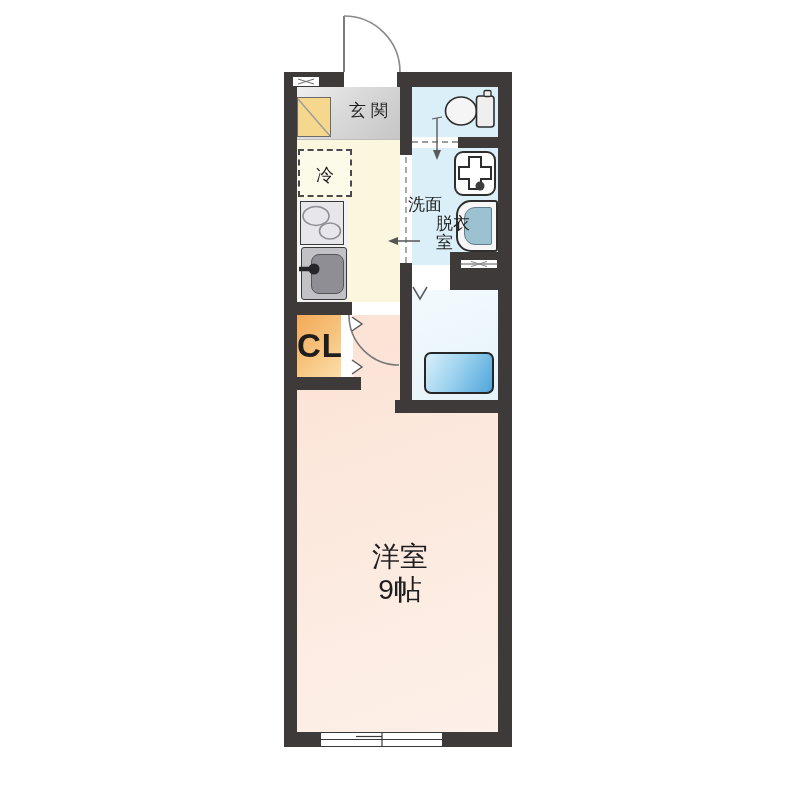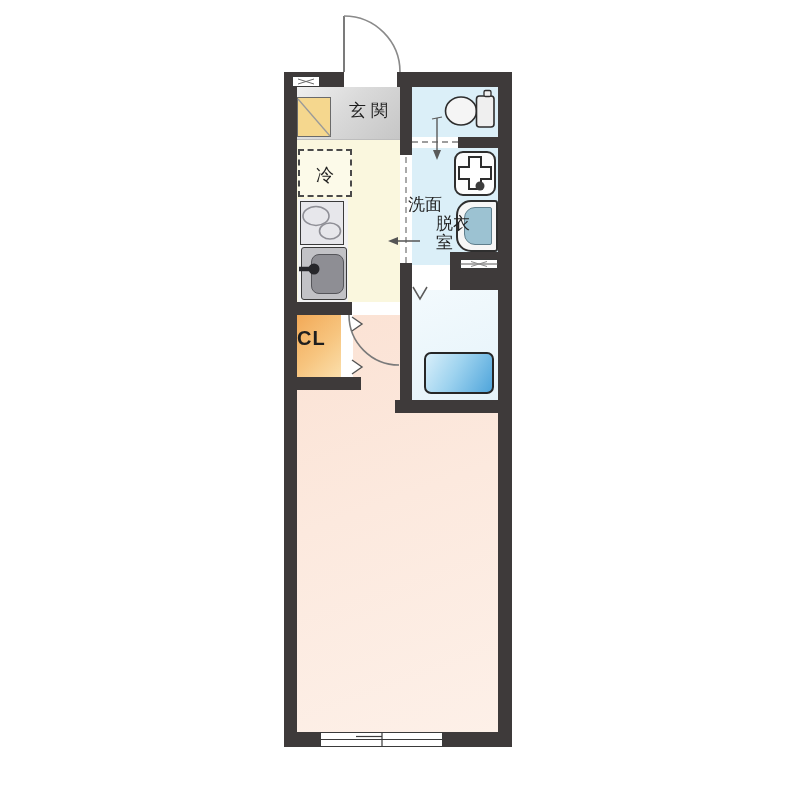--- a/index.html
+++ b/index.html
@@ -25,21 +25,21 @@
   .opening{background:#FFFFFF;}
   .win{background:#FFFFFF;border:1px solid #3a3a3a;}
   .pan{background:#FDFDFD;border:2px solid #2f2f2f;border-radius:9px;}
   .basin-outer{background:#F6F6F6;border:2px solid #2f2f2f;border-radius:15px 3px 3px 15px;}
   .basin-bowl{background:#9CC2D2;border:1px solid #5f7e8c;border-radius:11px 2px 2px 11px;}
   
   .jp{color:#1e1e1e;}
   .lbl-genkan{font-size:17px;letter-spacing:5px;text-align:center;}
   .lbl-fridge{font-size:18px;text-align:center;}
   .lbl-wash{font-size:17px;line-height:19px;text-align:left;}
-  .lbl-cl{font-size:20px;font-weight:600;letter-spacing:1px;text-align:left;font-family:"Liberation Sans",sans-serif;}
+  .lbl-cl{font-size:33px;font-weight:600;letter-spacing:1px;text-align:left;font-family:"Liberation Sans",sans-serif;}
   .lbl-room{font-size:28px;line-height:33px;text-align:center;}
   svg.overlay{position:absolute;left:0;top:0;pointer-events:none;}
 </style>
 </head>
 <body>
 
 <div class="abs" style="left:0;top:0;width:636px;height:800px;">
 
   <div class="abs mainroom" style="left:297px;top:315px;width:201px;height:417px;"></div>
 
@@ -87,20 +87,22 @@
   <div class="abs win" style="left:320px;top:732px;width:123px;height:15px;"></div>
 
   <div class="abs jp lbl-genkan" style="left:340px;top:99px;width:62px;">玄関</div>
   <div class="abs jp lbl-fridge" style="left:298px;top:163px;width:54px;">冷</div>
   <div class="abs jp lbl-wash" style="left:408px;top:195px;width:66px;">
     <span class="abs" style="position:static;display:block;">洗面</span>
     <span class="abs" style="position:static;display:block;margin-left:28px;">脱衣室</span>
   </div>
   <div class="abs jp lbl-cl" style="left:297px;top:327px;width:44px;">CL</div>
   <div class="abs jp lbl-room" style="left:337px;top:540px;width:126px;">
+    <span style="display:block;">洋室</span>
+    <span style="display:block;">9帖</span>
   </div>
 
   <svg class="overlay" width="800" height="800" viewBox="0 0 800 800">
 
     <line x1="344" y1="16" x2="344" y2="72" stroke="#5a5a5a" stroke-width="1.6"></line>
     <path d="M 344 16 A 56 56 0 0 1 400 72" fill="none" stroke="#8a8a8a" stroke-width="1.6"></path>
 
     <line x1="298" y1="79" x2="314" y2="84" stroke="#6a6a6a" stroke-width="1"></line>
     <line x1="298" y1="84" x2="314" y2="79" stroke="#6a6a6a" stroke-width="1"></line>
 

